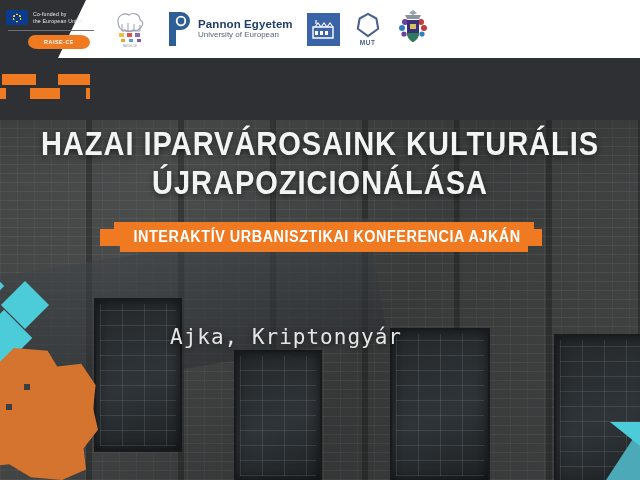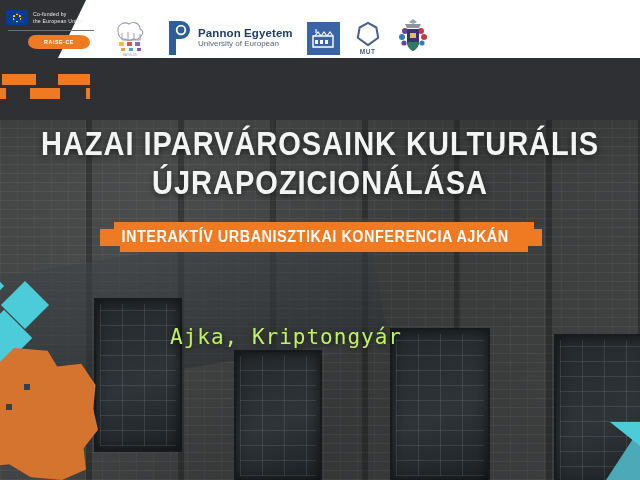--- a/index.html
+++ b/index.html
@@ -60,21 +60,21 @@
   
   .topdark{
     position:absolute; left:0; top:0; width:640px; height:120px;
     background:#2e3033;
   }
   .logobar{
     position:absolute; top:0; left:0; width:640px; height:58px;
     background:#ffffff;
     clip-path:polygon(86px 0, 640px 0, 640px 58px, 525px 58px, 492px 58px, 58px 58px);
     -webkit-clip-path:polygon(86px 0, 640px 0, 640px 58px, 58px 58px);
-    display:flex; align-items:flex-end;
+    display:flex; align-items:center;
   }
   .logobar-inner{
     display:flex; align-items:center; gap:14px;
     padding-left:108px;
   }
 
   
   .eu-block{
     position:absolute; left:6px; top:10px;
     width:92px; z-index:6;
@@ -149,35 +149,35 @@
   
   .banner{
     position:absolute; left:100px; top:222px;
     width:442px; height:30px;
     background:#f07a22;
     clip-path:polygon(
       0 7px, 14px 7px, 14px 0,
       434px 0, 434px 7px, 442px 7px,
       442px 24px, 428px 24px, 428px 30px,
       20px 30px, 20px 24px, 0 24px);
-    display:flex; align-items:center; justify-content:flex-start;
+    display:flex; align-items:center; justify-content:flex-end;
   }
   .banner span{
     color:#ffffff; font-weight:700; font-size:16px;
     letter-spacing:.6px; transform:scaleX(.9);
     white-space:nowrap;
   }
 
   
   .venue{
     position:absolute; left:0; top:322px; width:572px;
     text-align:center;
     font-family:"DejaVu Sans Mono","Liberation Mono",monospace;
     font-size:21px; line-height:30px;
-    color:#bef264;
+    color:#e5e5e5;
     letter-spacing:1px;
     text-shadow:0 2px 6px rgba(0,0,0,.5);
   }
 
   
   .diamond{
     position:absolute; background:#4ccbd8;
     transform:rotate(45deg);
   }
   .blob{

